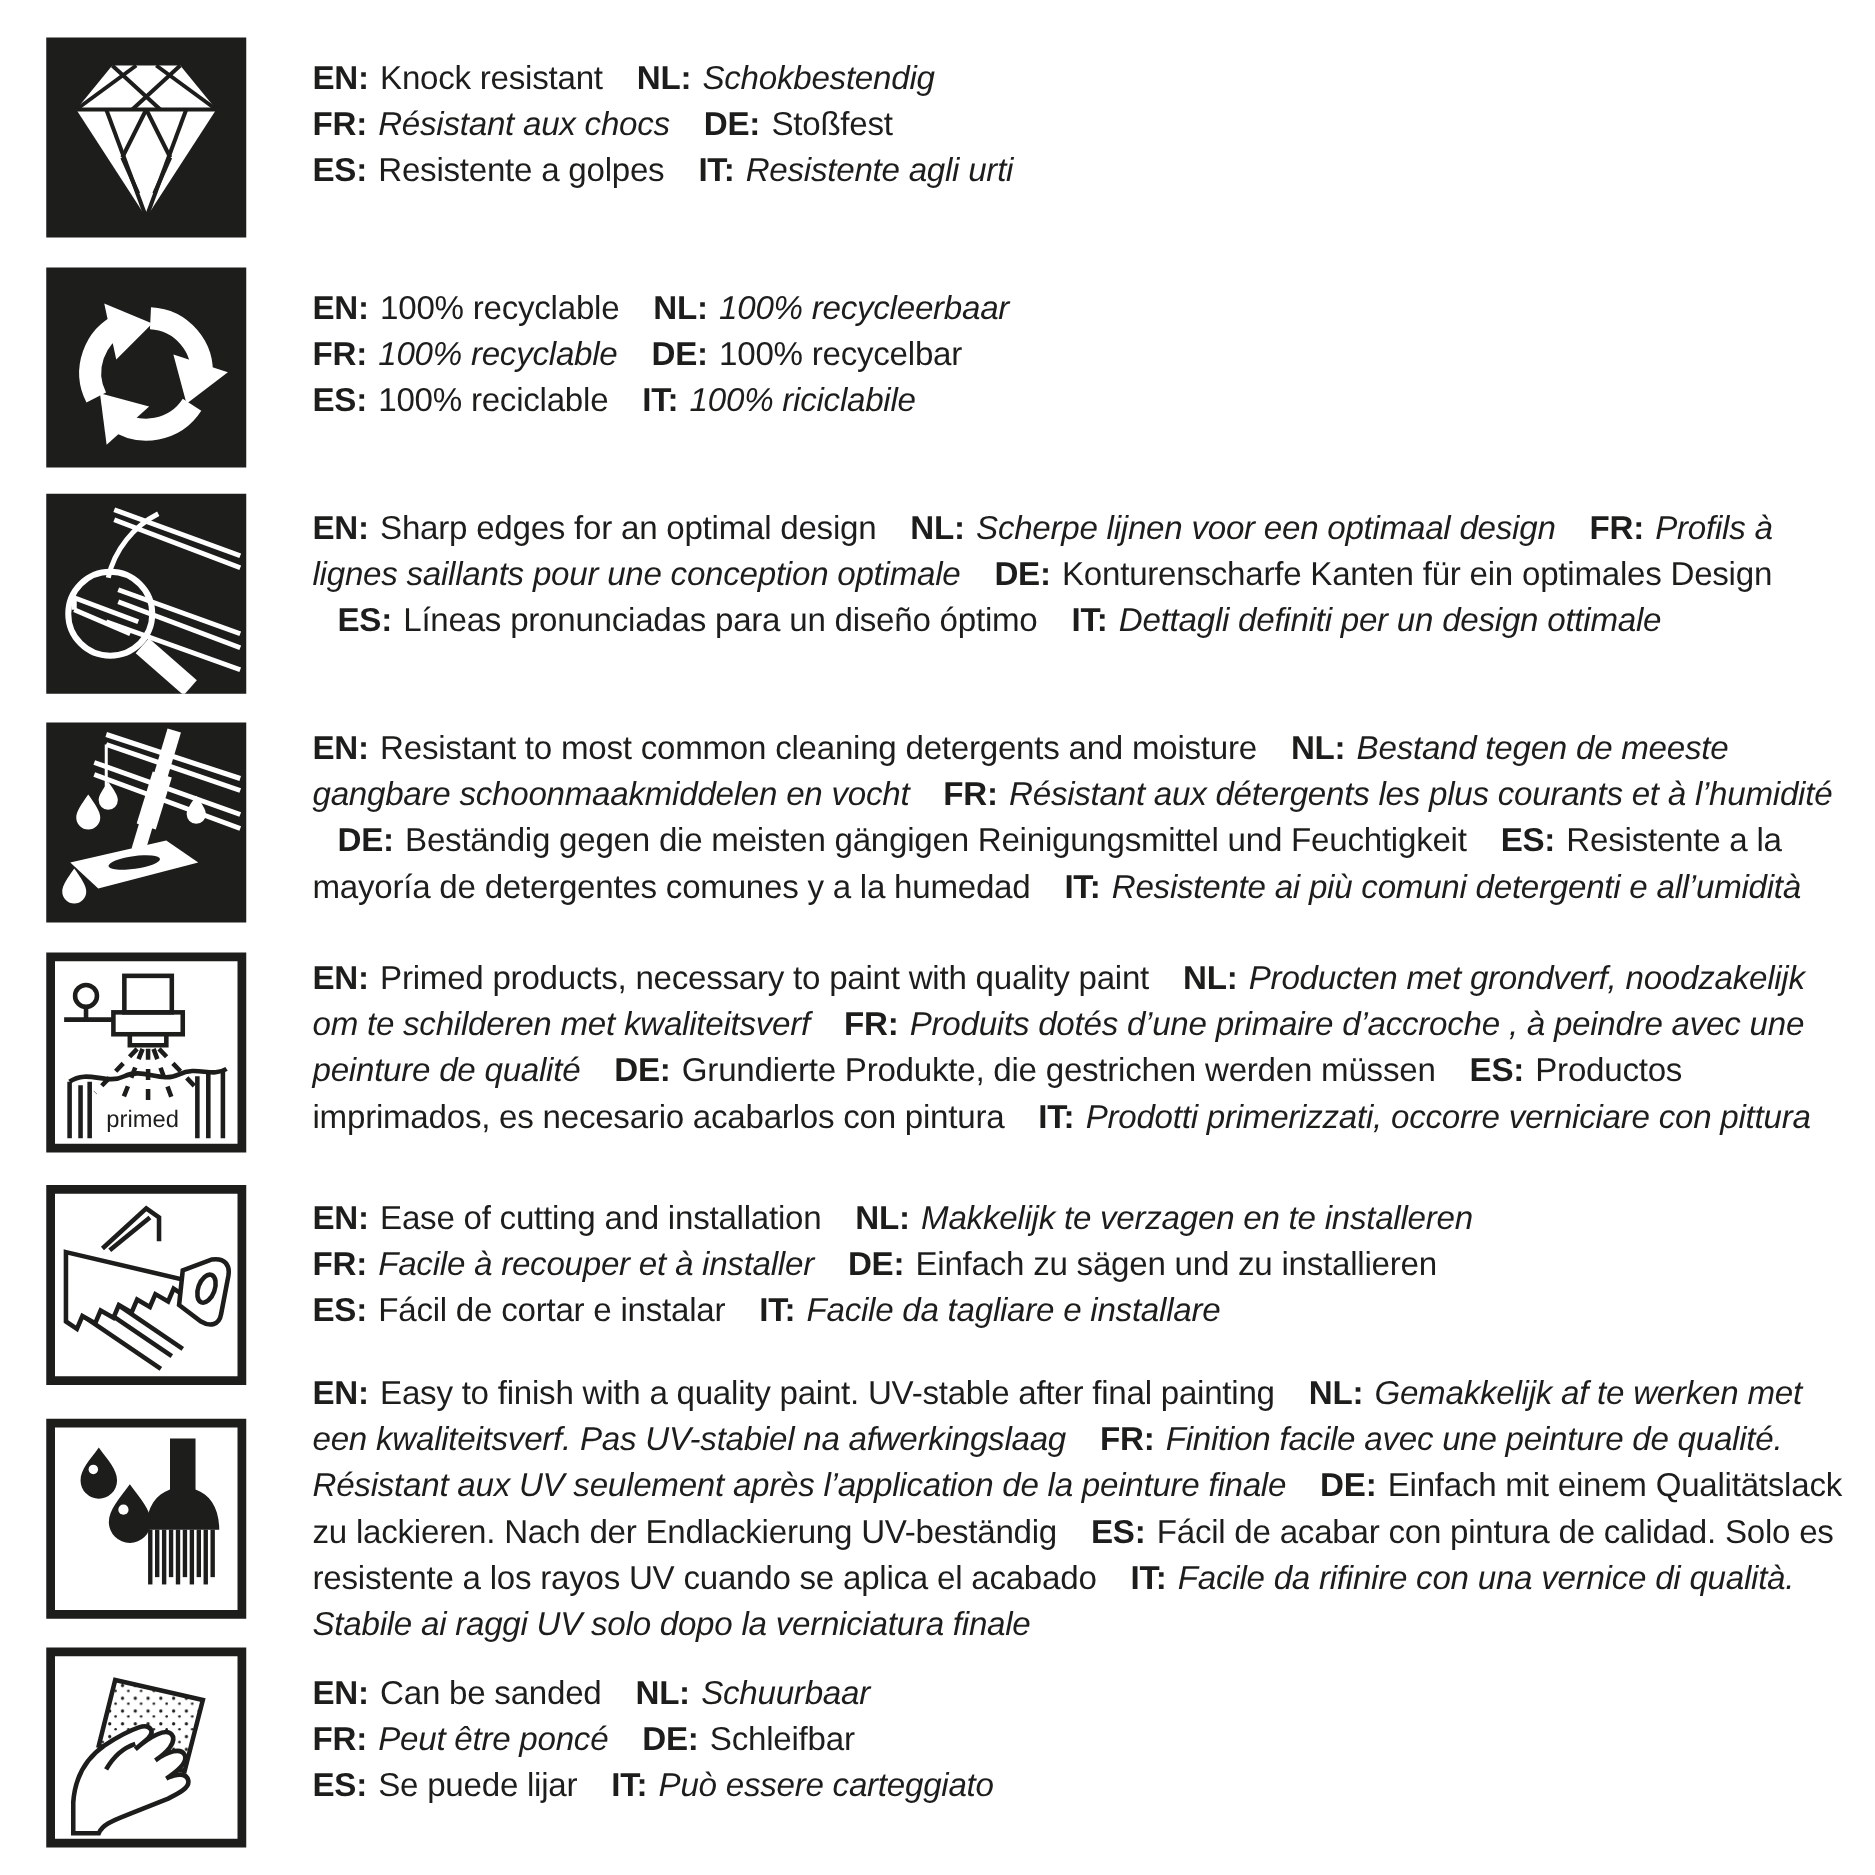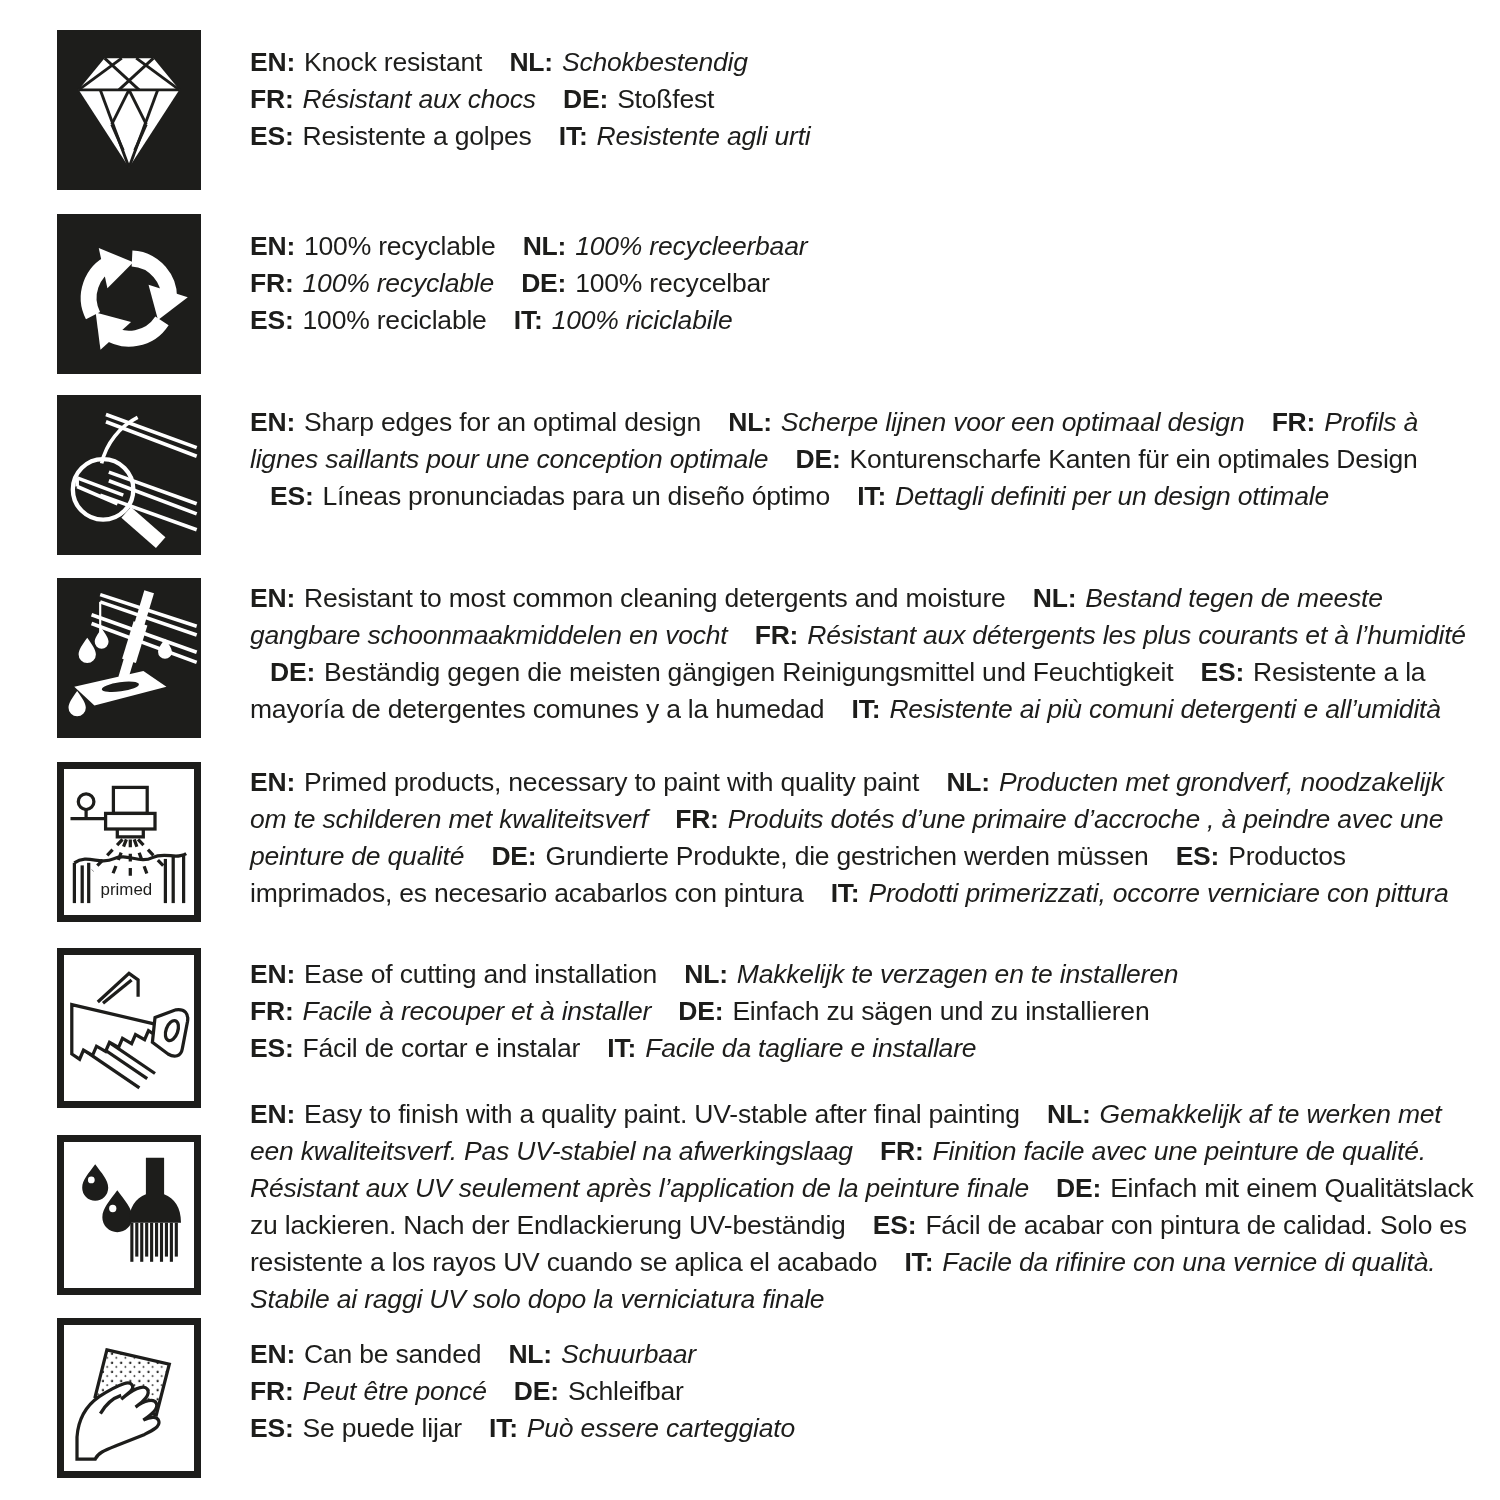--- a/index.html
+++ b/index.html
@@ -2,21 +2,21 @@
 <html><head>
 <meta charset="utf-8">
 <style>
   html,body{margin:0;padding:0;background:#fff;}
   #sheet{
     position:relative;width:1500px;height:1500px;background:#ffffff;
     font-family:"Liberation Sans",sans-serif;color:#1d1d1b;overflow:hidden;
   }
   .feature-row{position:absolute;left:0;width:1500px;}
   .icon{
-    position:absolute;left:57px;top:0;width:144px;height:160px;box-sizing:border-box;
+    position:absolute;left:37px;top:0;width:160px;height:160px;box-sizing:border-box;
   }
   .icon.dark{background:#1d1d1b;}
   .icon.light{background:#ffffff;border:7px solid #1d1d1b;}
   .icon svg{width:100%;height:100%;display:block;}
   .row-text{
     position:absolute;left:250px;width:1225px;
     font-size:26.5px;line-height:37px;letter-spacing:-0.2px;
   }
   .seg-label{font-weight:700;margin-right:9px;margin-left:20px;white-space:nowrap;}
   .seg-label.first{margin-left:0;}

